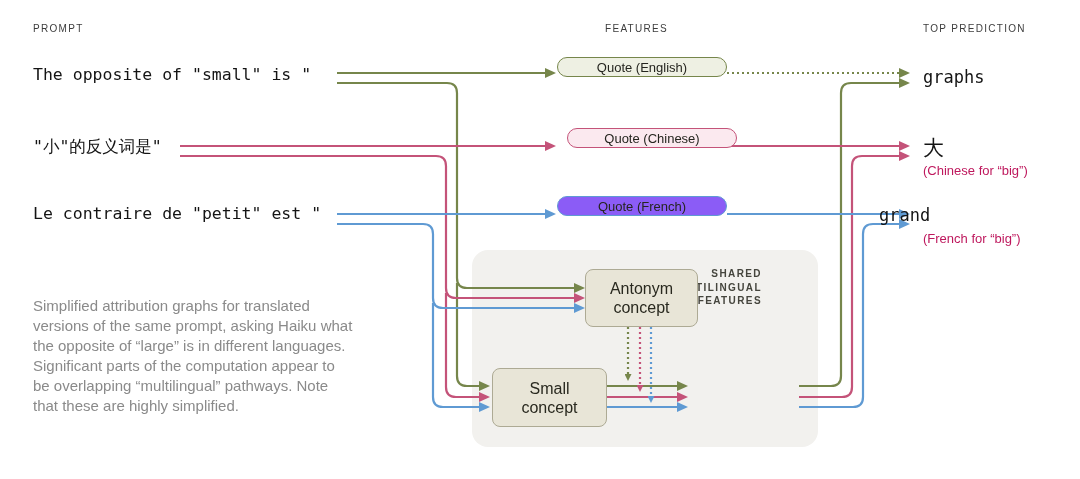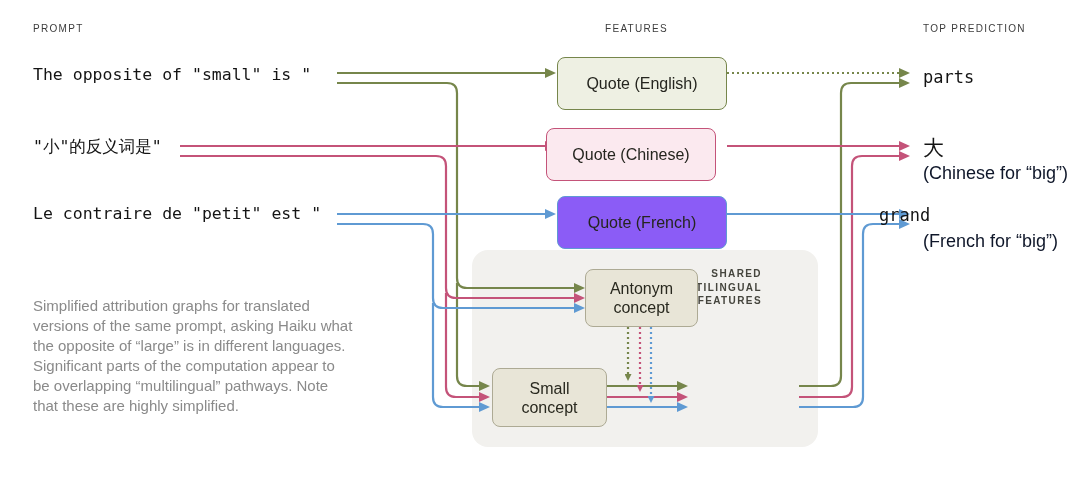--- a/index.html
+++ b/index.html
@@ -8,42 +8,42 @@
     font-family:"Liberation Sans",sans-serif;color:#1c1c1c;
   }
   .abs{position:absolute;}
   .colhead{
     font-size:10px;font-weight:normal;letter-spacing:1.3px;color:#3c3c3c;
   }
   .mono{
     font-family:"DejaVu Sans Mono",monospace;font-size:16.5px;color:#141414;white-space:pre;
   }
   .feature-box{
-    width:170px;height:53px;border-radius:8px;border:1.6px solid;
+    width:170px;height:20px;border-radius:18px;border:1.6px solid;
     display:flex;align-items:center;justify-content:center;
-    font-size:16px;font-weight:500;color:#25251f;box-sizing:border-box;background:#fff;
+    font-size:13px;font-weight:500;color:#25251f;box-sizing:border-box;background:#fff;
   }
   .feature-box.english{background:#eef0e3;border-color:var(--english,#76864b);}
   .feature-box.chinese{background:#fbe9ef;border-color:var(--chinese,#c45379);}
   .feature-box.french{background:#8b5cf6;border-color:var(--french,#5f9ad3);}
   .concept-box{
     background:#e8e5d7;border:1.6px solid #adaa94;border-radius:8px;
     display:flex;align-items:center;justify-content:center;text-align:center;
     font-size:16px;line-height:19px;color:#29291f;box-sizing:border-box;padding:4px 14px;
   }
   .shared-region{
     background:#f2f1ee;border-radius:16px;
   }
   .shared-label{
     font-size:10px;font-weight:bold;letter-spacing:1.4px;line-height:13.5px;
     color:#45453d;text-align:right;
   }
   .prediction{font-family:"DejaVu Sans Mono",monospace;font-size:17px;color:#141414;}
   .prediction.cjk{font-size:21px;font-family:"DejaVu Sans",sans-serif;}
-  .pred-note{font-size:18px;color:#0f172a;}
+  .pred-note{font-size:13px;color:#be185d;}
   .caption{
     font-size:15px;line-height:20px;color:#8a8a8a;width:322px;
   }
   svg .ln{fill:none;stroke-width:2.2px;}
   svg .g{stroke:var(--english,#76864b);}
   svg .k{stroke:var(--chinese,#c45379);}
   svg .b{stroke:var(--french,#5f9ad3);}
   svg .dot{stroke-dasharray:2 3;}
   svg .fg{fill:var(--english,#76864b);}
   svg .fk{fill:var(--chinese,#c45379);}
@@ -111,33 +111,33 @@
 
   <div class="abs colhead" style="left:33px;top:23px;">PROMPT</div>
   <div class="abs colhead" style="left:605px;top:23px;">FEATURES</div>
   <div class="abs colhead" style="left:923px;top:23px;">TOP PREDICTION</div>
 
   <div class="abs mono" style="left:33px;top:65px;">The opposite of "small" is "</div>
   <div class="abs mono" style="left:33px;top:136px;">"小"的反义词是"</div>
   <div class="abs mono" style="left:33px;top:204px;">Le contraire de "petit" est "</div>
 
   <div class="abs feature-box english" style="left:557px;top:57px;">Quote (English)</div>
-  <div class="abs feature-box chinese" style="left:546px;top:128px;">Quote (Chinese)</div>
+  <div class="abs feature-box chinese" style="left:567px;top:128px;">Quote (Chinese)</div>
   <div class="abs feature-box french" style="left:557px;top:196px;">Quote (French)</div>
 
   <div class="abs shared-label" style="left:652px;top:267px;width:110px;">
     <div>SHARED</div>
     <div>MULTILINGUAL</div>
     <div>FEATURES</div>
   </div>
 
   <div class="abs concept-box" style="left:492px;top:368px;width:115px;height:59px;">Small concept</div>
   <div class="abs concept-box" style="left:585px;top:269px;width:113px;height:58px;">Antonym concept</div>
 
-  <div class="abs prediction" style="left:923px;top:67px;">parts</div>
+  <div class="abs prediction" style="left:923px;top:67px;">graphs</div>
   <div class="abs prediction cjk" style="left:923px;top:134px;">大</div>
   <div class="abs pred-note" style="left:923px;top:163px;">(Chinese for “big”)</div>
   <div class="abs prediction" style="left:879px;top:205px;">grand</div>
   <div class="abs pred-note" style="left:923px;top:231px;">(French for “big”)</div>
 
   <div class="abs caption" style="left:33px;top:296px;">Simplified attribution graphs for translated versions of the same prompt, asking Haiku what the opposite of “large” is in different languages. Significant parts of the computation appear to be overlapping “multilingual” pathways. Note that these are highly simplified.</div>
 
 </div>
 
 </body></html>

